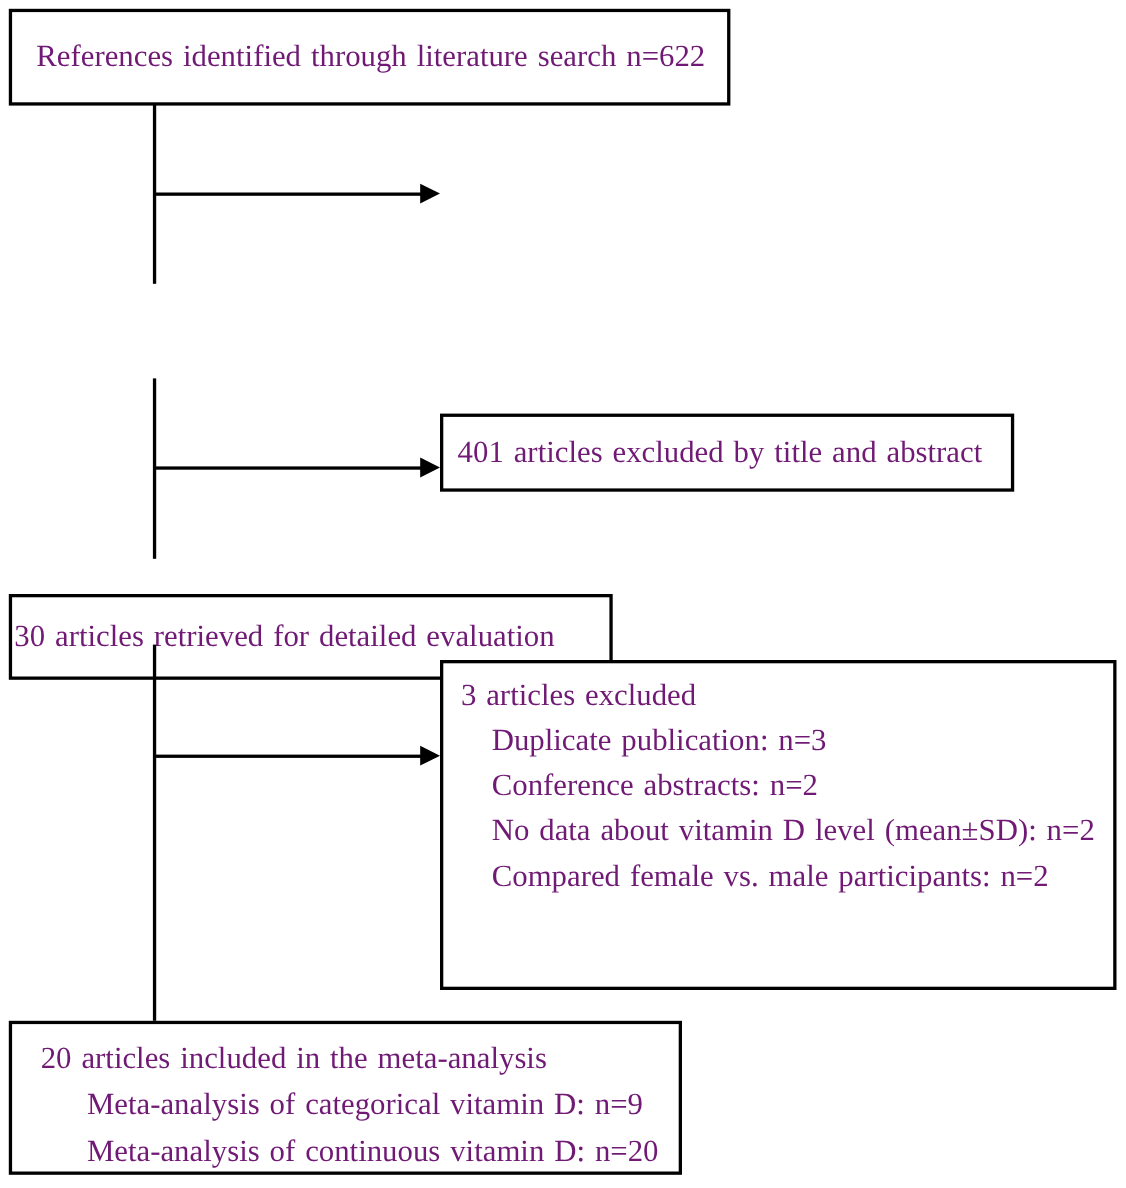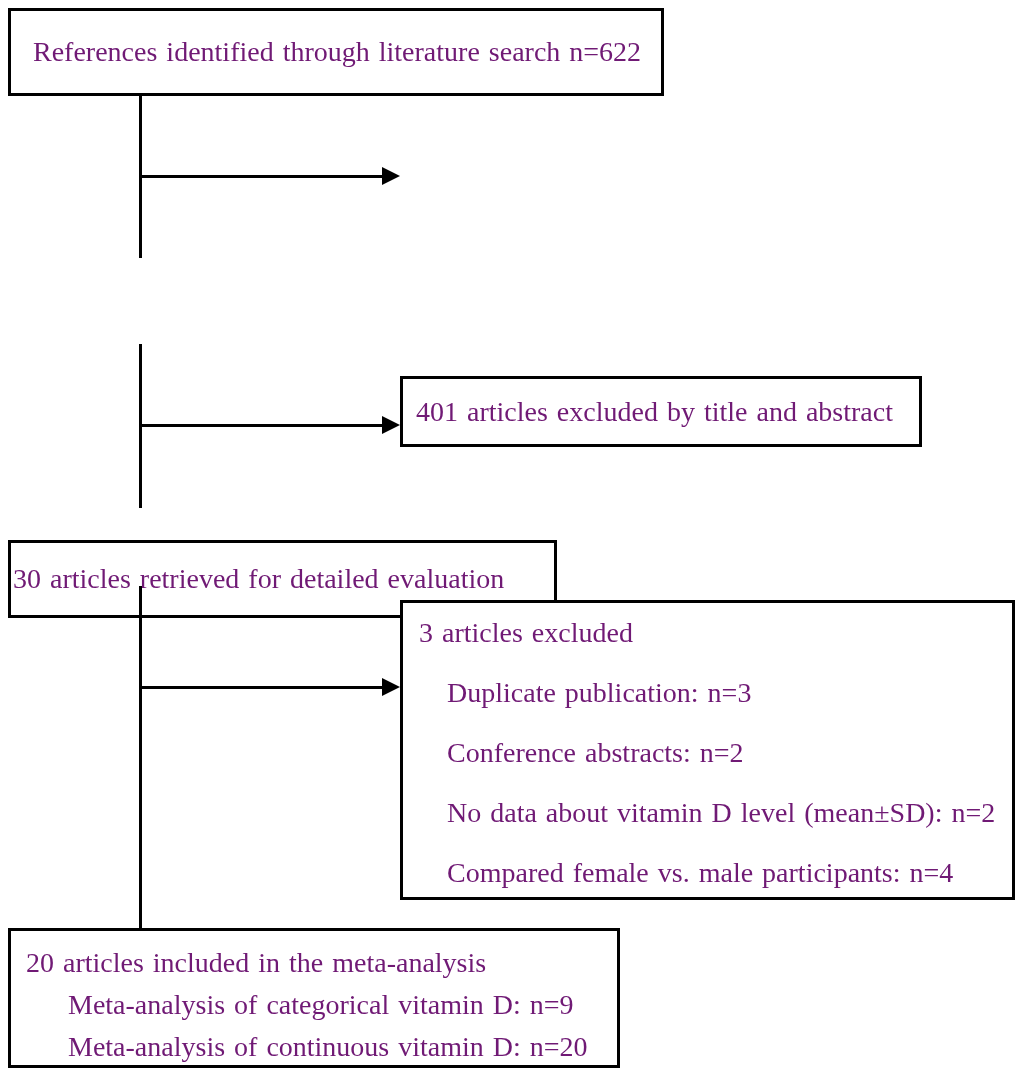--- a/index.html
+++ b/index.html
@@ -38,22 +38,22 @@
     border-bottom: 9px solid transparent;
     border-left: 18px solid #000000;
   }
   
   .b-identified { left: 8px;   top: 8px;   width: 656px; height: 88px;  padding-left: 22px; }
   .b-excl-dup   { left: 400px; top: 128px; width: 565px; height: 90px;  padding-left: 13px; }
   .b-screened   { left: 8px;   top: 258px; width: 677px; height: 86px;  padding-left: 10px; }
   .b-excl-ta    { left: 400px; top: 376px; width: 522px; height: 71px;  padding-left: 13px; text-align: center; }
   .b-retrieved  { left: 8px;   top: 508px; width: 549px; height: 78px;  padding-left: 2px; margin-top: 32px; }
   .b-excl-det   { left: 400px; top: 600px; width: 615px; height: 300px; padding: 9px 4px 0 16px; line-height: 41px; }
-  .b-included   { left: 8px;   top: 928px; width: 612px; height: 140px; padding: 11px 4px 0 15px; line-height: 42px; }
-  .reason { padding-left: 28px; margin-top: 19px; }
+  .b-included   { left: 8px;   top: 928px; width: 612px; height: 140px; padding: 11px 4px 0 26px; line-height: 42px; }
+  .reason { padding-left: 28px; }
   .detail { padding-left: 42px; }
   
   .v1 { left: 139px; top: 95px;  width: 3px; height: 163px; }
   .v2 { left: 139px; top: 344px; width: 3px; height: 164px; }
   .v3 { left: 139px; top: 586px; width: 3px; height: 342px; }
   .h1 { left: 140px; top: 175px; width: 244px; height: 3px; }
   .h2 { left: 140px; top: 424px; width: 244px; height: 3px; }
   .h3 { left: 140px; top: 686px; width: 244px; height: 3px; }
   .a1 { left: 382px; top: 167px; }
   .a2 { left: 382px; top: 416px; }
@@ -76,21 +76,21 @@
 
   <div class="box single b-retrieved">
     <span>30 articles retrieved for detailed evaluation</span>
   </div>
 
   <div class="box multi b-excl-det">
     <div>3 articles excluded</div>
     <div class="reason">Duplicate publication: n=3</div>
     <div class="reason">Conference abstracts: n=2</div>
     <div class="reason">No data about vitamin D level (mean±SD): n=2</div>
-    <div class="reason">Compared female vs. male participants: n=4</div>
+    <div class="reason">Compared female vs. male participants: n=2</div>
   </div>
 
   <div class="box multi b-included">
     <div>20 articles included in the meta-analysis</div>
     <div class="detail">Meta-analysis of categorical vitamin D: n=9</div>
     <div class="detail">Meta-analysis of continuous vitamin D: n=20</div>
   </div>
 
   <div class="vline v1"></div>
   <div class="vline v2"></div>

